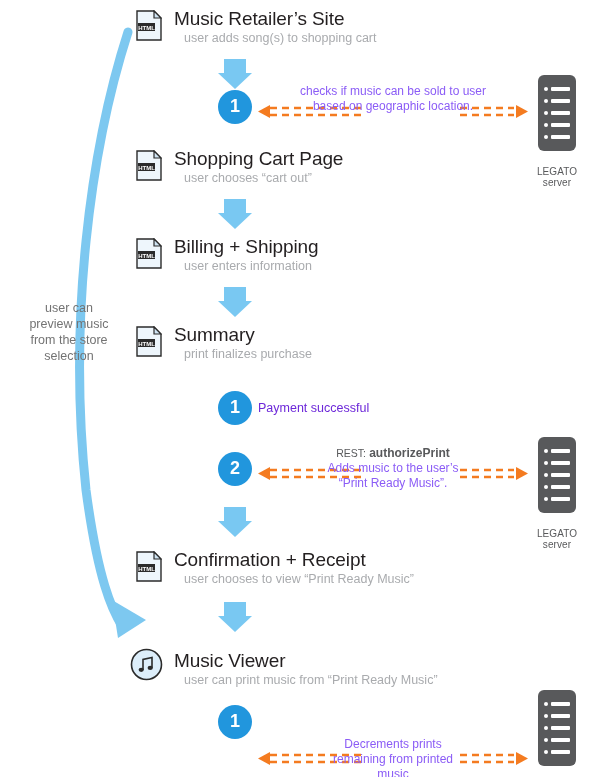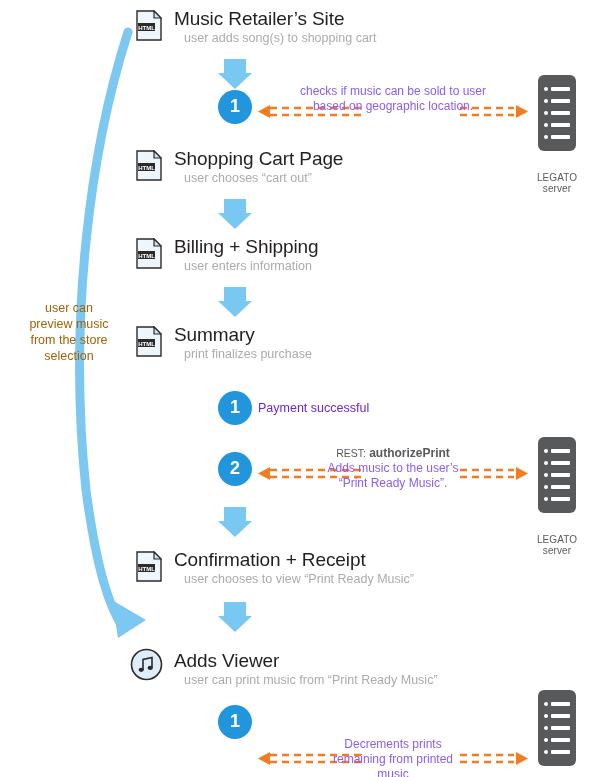--- a/index.html
+++ b/index.html
@@ -101,21 +101,21 @@
     height: 4px;
     background: #ffffff;
     margin-left: 3px;
     flex: 1 1 auto;
     border-radius: 1px;
   }
   .server-label {
     font-size: 10px;
     color: #58595b;
     line-height: 11px;
-    margin-top: 21px;
+    margin-top: 15px;
     letter-spacing: 0.1px;
   }
 
   
   .rest-group { position: absolute; }
   .rest-text {
     position: absolute;
     text-align: center;
     line-height: 15px;
     width: 100%;
@@ -131,21 +131,21 @@
     font-size: 12px;
     color: #8b5cf6;
   }
 
   
   .side-note {
     position: absolute;
     text-align: center;
     font-size: 12.5px;
     line-height: 16px;
-    color: #a16207;
+    color: #737373;
     width: 118px;
   }
 
   
   .inline-note {
     position: absolute;
     font-size: 12.5px;
     color: #6d28d9;
     line-height: 16px;
     white-space: nowrap;
@@ -359,21 +359,21 @@
   </svg>
 
   <div class="step-node" style="left:130px; top:648px;">
     <svg class="music-icon" viewBox="0 0 33 33">
       <circle cx="16.5" cy="16.5" r="15" fill="#ddeefa" stroke="#2b2b2b" stroke-width="1.6"></circle>
       <path d="M13 21.5 V11.5 L22 9.5 V19.5" stroke="#2b2b2b" stroke-width="1.6" fill="none" stroke-linecap="round"></path>
       <ellipse cx="11.2" cy="21.8" rx="2.6" ry="2.1" fill="#2b2b2b"></ellipse>
       <ellipse cx="20.2" cy="19.9" rx="2.6" ry="2.1" fill="#2b2b2b"></ellipse>
     </svg>
     <div class="step-text" style="left:44px; top:2px;">
-      <div class="step-title">Adds Viewer</div>
+      <div class="step-title">Music Viewer</div>
       <div class="step-sub">user can print music from “Print Ready Music”</div>
     </div>
   </div>
 
   <div class="num-circle" style="left:218px; top:705px;">
     <span>1</span>
   </div>
 
   <div class="rest-group" style="left:258px; top:735px; width:270px; height:52px;">
     <svg class="abs" style="left:0; top:0; width:270px; height:52px;" viewBox="0 0 270 52">

